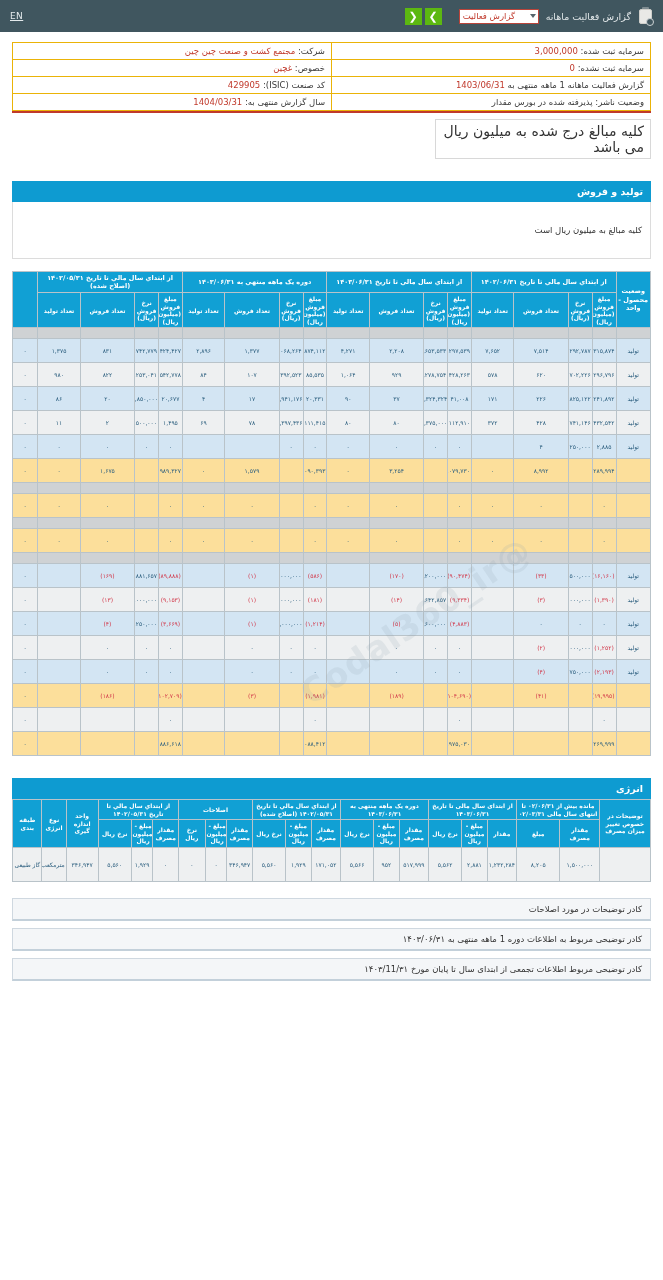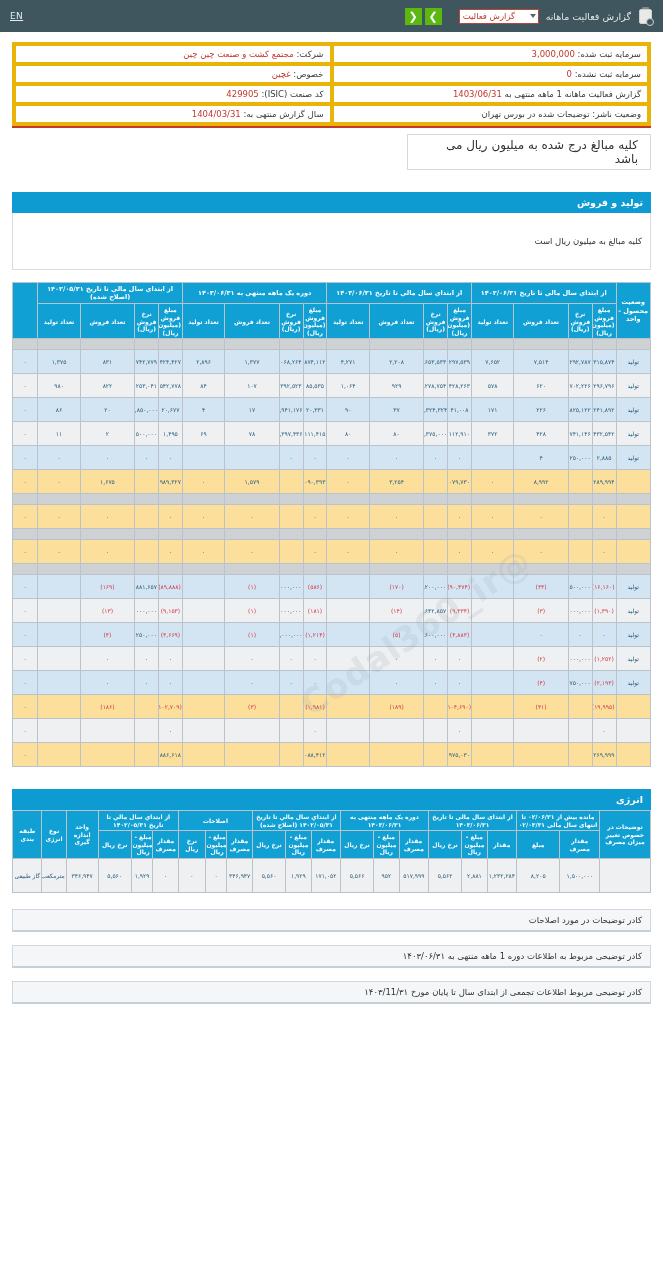--- a/index.html
+++ b/index.html
@@ -87,21 +87,21 @@
   .info-table {
     width: 100%;
     border-collapse: collapse;
     direction: rtl;
     font-size: 8.5px;
     color: #333;
     border: 1px solid #dcdcdc;
     border-bottom: none;
   }
   .info-table td {
-    border: 4px solid #eab308;
+    border: 1px solid #eab308;
     padding: 3px 6px;
     height: 16px;
     white-space: nowrap;
     vertical-align: middle;
   }
   .info-table td.lbl { color: #3a3a3a; }
   .info-table .val { color: #c0392b; }
   .red-rule { height: 2px; background: #c0392b; }
 
   .notice {
@@ -119,23 +119,23 @@
     width: 11px; height: 11px; border-radius: 50%;
     background: #4a9e2e; color: #fff;
     font-size: 8px; line-height: 11px; text-align: center;
     margin-left: 4px; vertical-align: -1px;
     font-weight: bold;
   }
   .unit-note {
     margin-top: 6px;
     border: 1px solid #d8d8d8;
     background: #fff;
-    font-size: 12px;
-    padding: 3px 12px;
-    width: 244px;
+    font-size: 14px;
+    padding: 3px 6px;
+    width: 216px;
     direction: rtl;
     color: #333;
   }
 
   
   .section { margin-top: 22px; }
   .sec-head {
     background: #0e9bd1;
     color: #ffffff;
     font-size: 9.5px;
@@ -203,21 +203,21 @@
   
   .foot { margin-top: 16px; padding-bottom: 20px; }
   .foot-row {
     border: 1px solid #cfd8e0;
     border-bottom: 2px solid #c3d0da;
     background: #f4f6f8;
     font-size: 8.5px;
     color: #333;
     padding: 5px 8px;
     direction: rtl;
-    margin-bottom: 13px;
+    margin-bottom: 7px;
   }
 </style>
 </head>
 <body>
 
 <div class="topbar">
   <div class="topbar-right">
     <span class="clip-icon">
       <span class="clipTop"></span>
         <span class="board"></span>
@@ -267,21 +267,21 @@
           <span class="val">1403/06/31</span>
         </td>
         <td class="lbl">
           <span>کد صنعت (ISIC):</span>
           <span class="val">429905</span>
         </td>
       </tr>
       <tr>
         <td class="lbl">
           <span>وضعیت ناشر:</span>
-          <span>توضیحات شده در بورس تهران</span>
+          <span>پذیرفته شده در بورس مقدار</span>
         </td>
         <td class="lbl">
           <span>سال گزارش منتهی به:</span>
           <span class="val">1404/03/31</span>
         </td>
       </tr>
     </tbody>
       </table>
     <div class="red-rule"></div>
     <div class="unit-note">کلیه مبالغ درج شده به میلیون ریال می باشد</div>

